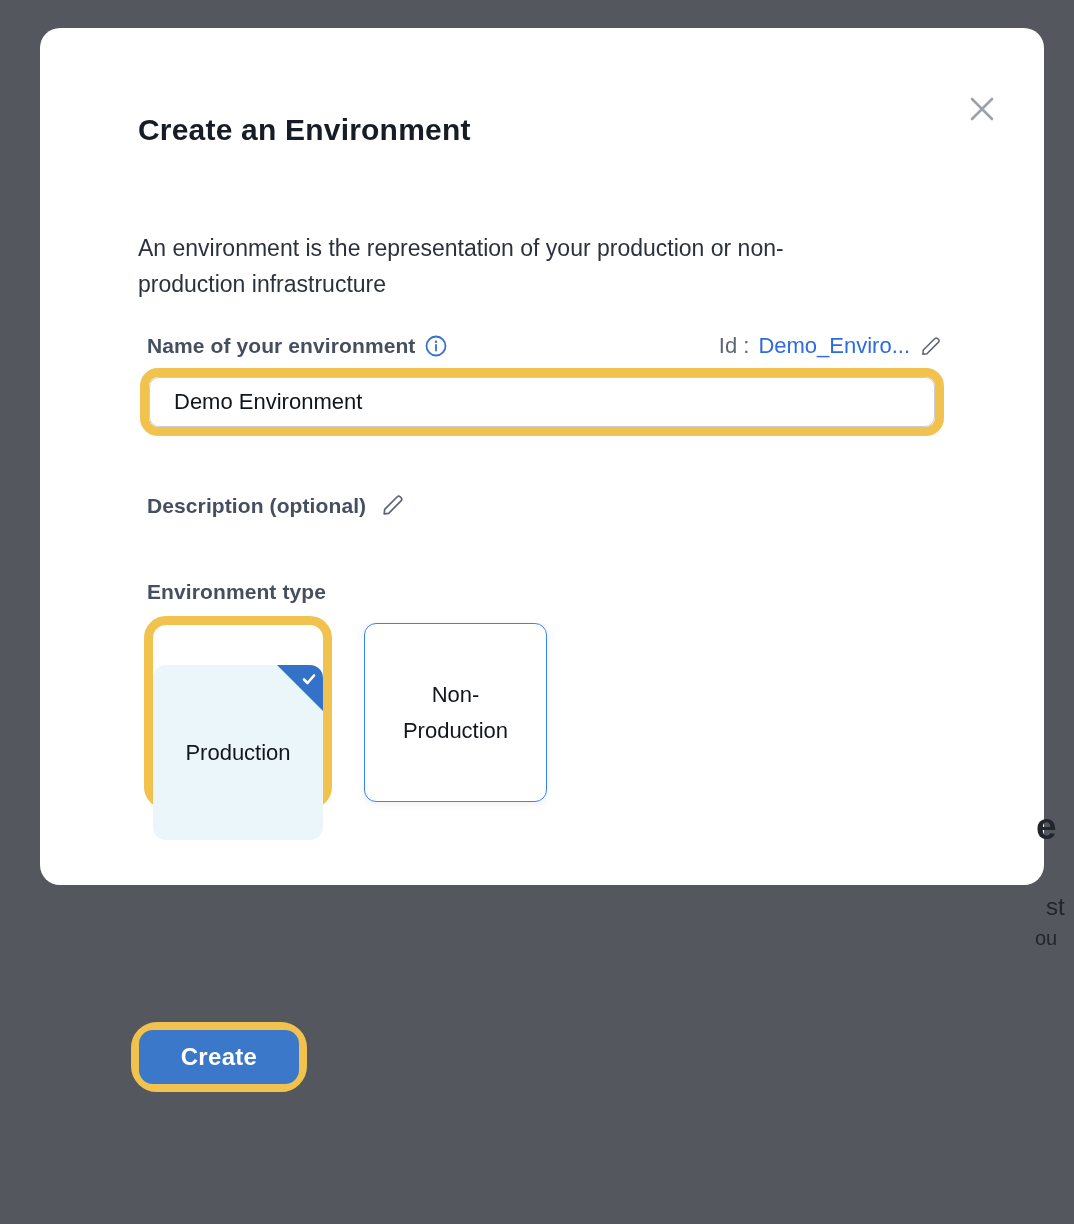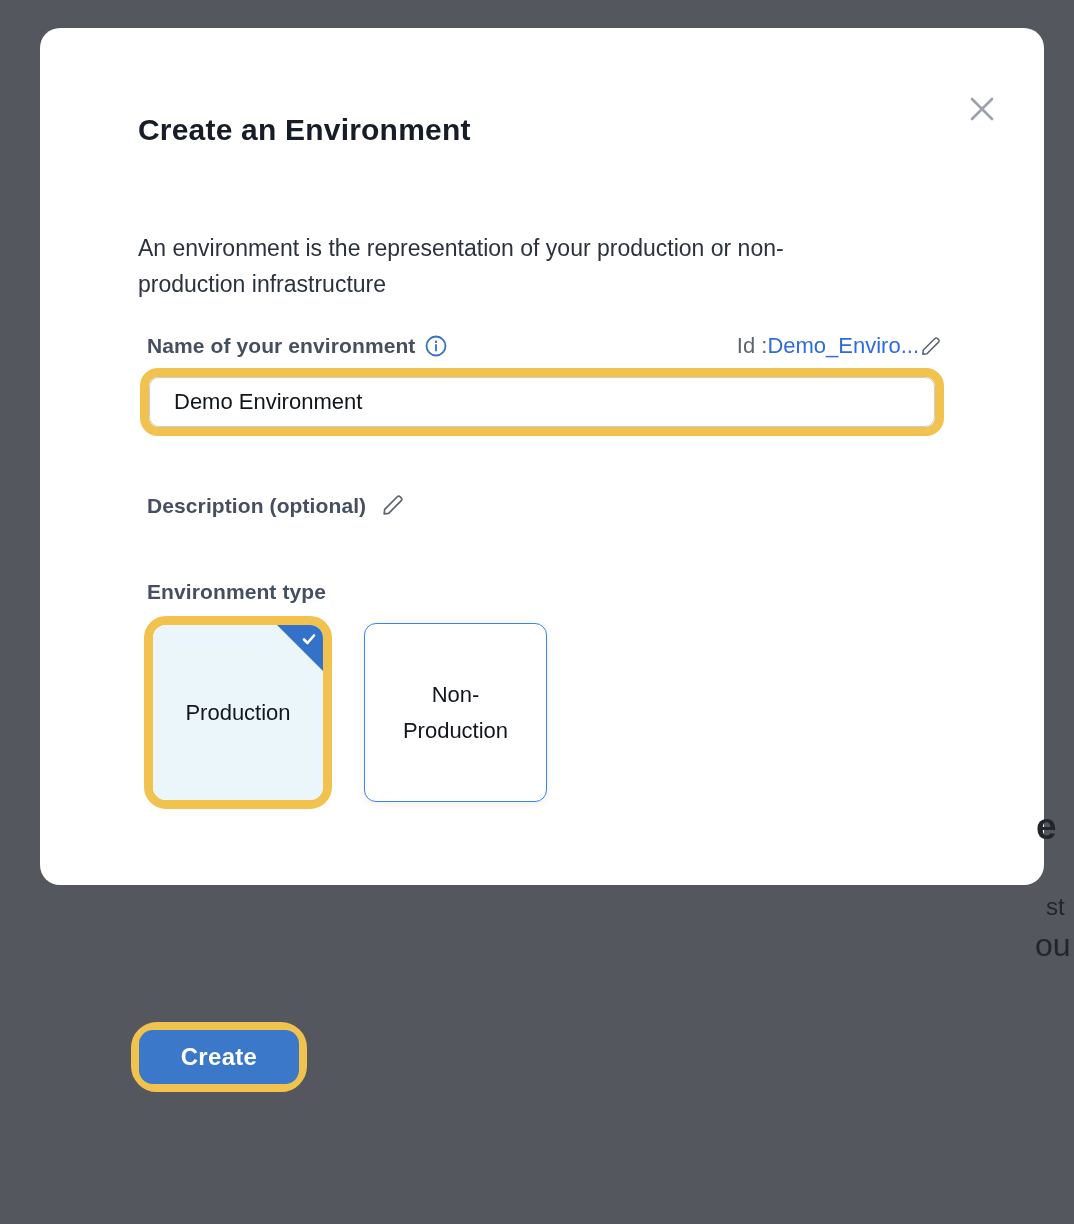--- a/index.html
+++ b/index.html
@@ -52,21 +52,21 @@
     align-items: center;
     justify-content: space-between;
   }
   .label {
     font-size: 21px;
     font-weight: bold;
     color: #454F5F;
     letter-spacing: 0.1px;
   }
   .label-group { display: flex; align-items: center; gap: 10px; margin-left: 9px; }
-  .id-group { display: flex; }
+  .id-group { display: flex; gap: 9px; }
   .id-prefix { font-size: 22px; color: #5D6673; }
   .id-link {
     font-size: 22px;
     color: #2D6BDF;
     text-decoration: none;
   }
   .icon-btn { background: none; border: none; cursor: pointer; display: inline-flex; align-items: center; }
   .highlight-ring {
     border: 9px solid #F2C24F;
     border-radius: 18px;
@@ -113,21 +113,21 @@
   .card {
     position: relative;
     width: 100%; height: 100%;
     border-radius: 13px;
     display: flex; align-items: center; justify-content: center;
     font-size: 22px;
     color: #12171D;
     cursor: pointer;
     overflow: hidden;
   }
-  .card.selected { background: #EBF6FA; }
+  .card.selected { background: #EBF6FA; margin-top: 40px; }
   .corner-check {
     position: absolute;
     top: 0; right: 0;
     width: 46px; height: 46px;
     background: #3372C8;
     clip-path: polygon(0 0, 100% 0, 100% 100%);
   }
   .corner-check svg { position: absolute; top: 5px; right: 5px; }
   .card-plain {
     margin-left: 32px;
@@ -178,21 +178,21 @@
     border-radius: 8px;
     letter-spacing: 0.3px;
   }
   .clipped-frag {
     position: absolute;
     color: #20262C;
     white-space: nowrap;
   }
   .frag-0 { left: 1036px; top: 806px; font-size: 37px; font-weight: bold; }
   .frag-1 { left: 1046px; top: 893px; font-size: 24px; }
-  .frag-2 { left: 1035px; top: 927px; font-size: 32px; }
+  .frag-2 { left: 1035px; top: 927px; font-size: 20px; }
 </style>
 </head>
 <body>
 
 <div class="modal">
   <button class="close-btn">
     <span>
       <svg width="34" height="34" viewBox="0 0 34 34" fill="none">
         <path d="M7 7 L27 27 M27 7 L7 27" stroke="#9CA1AE" stroke-width="2.6" stroke-linecap="round"></path>
       </svg>

